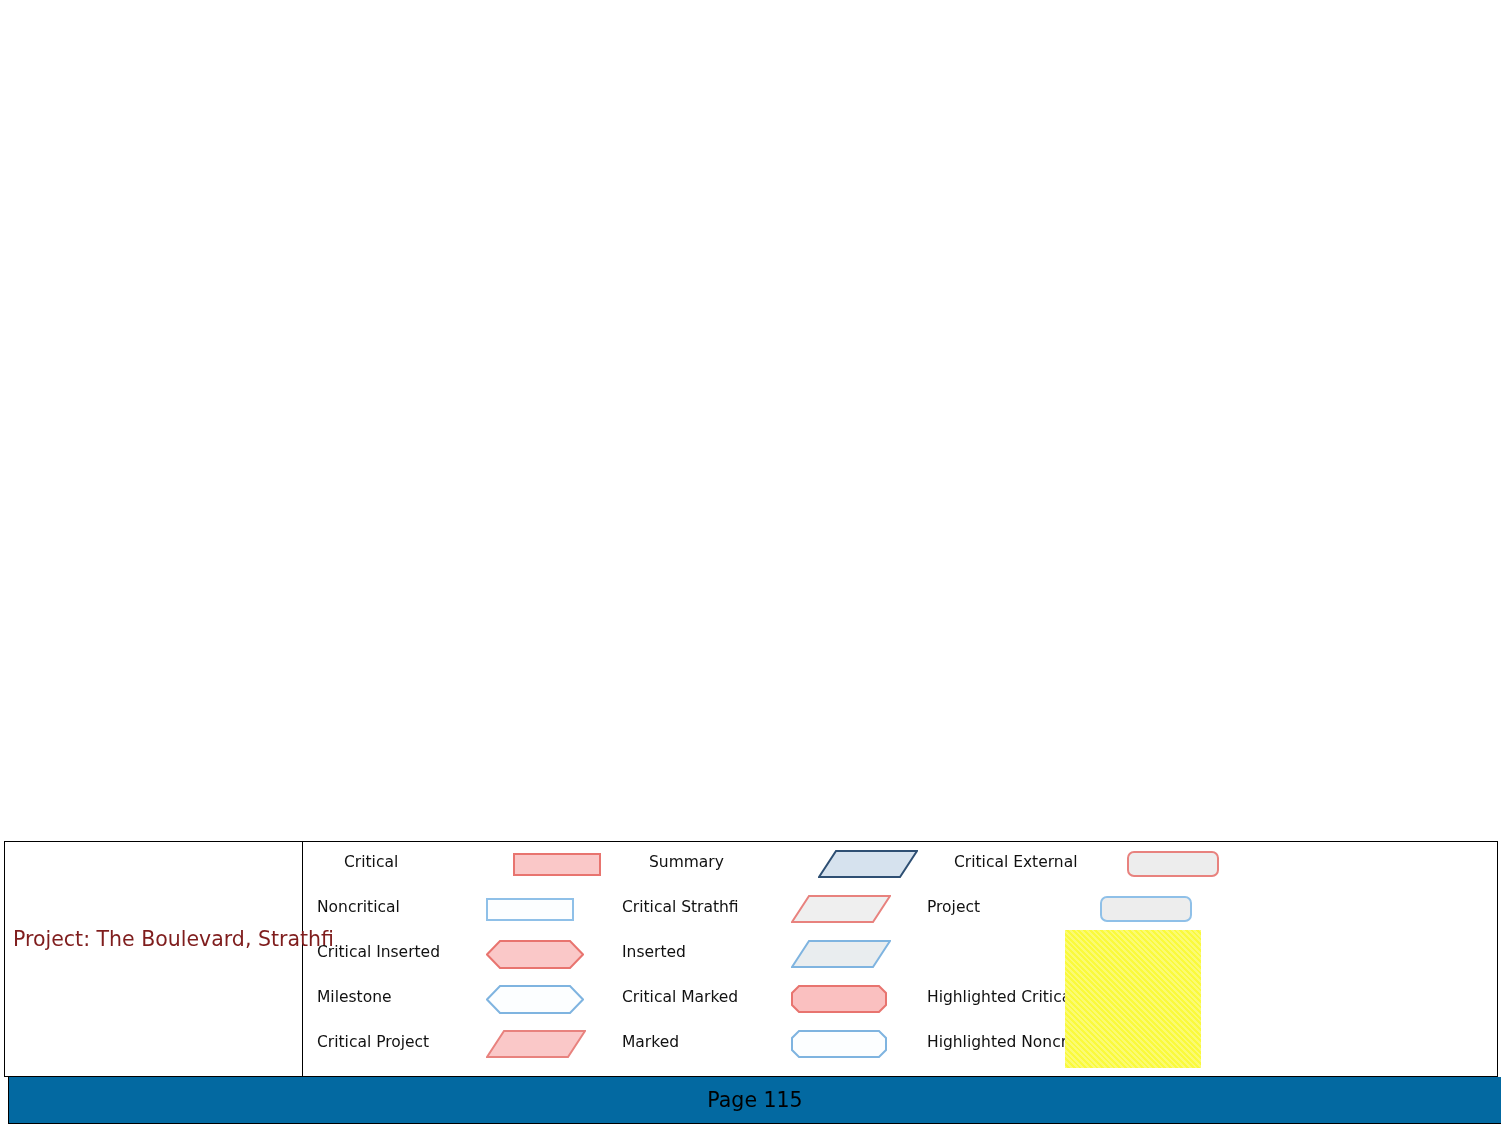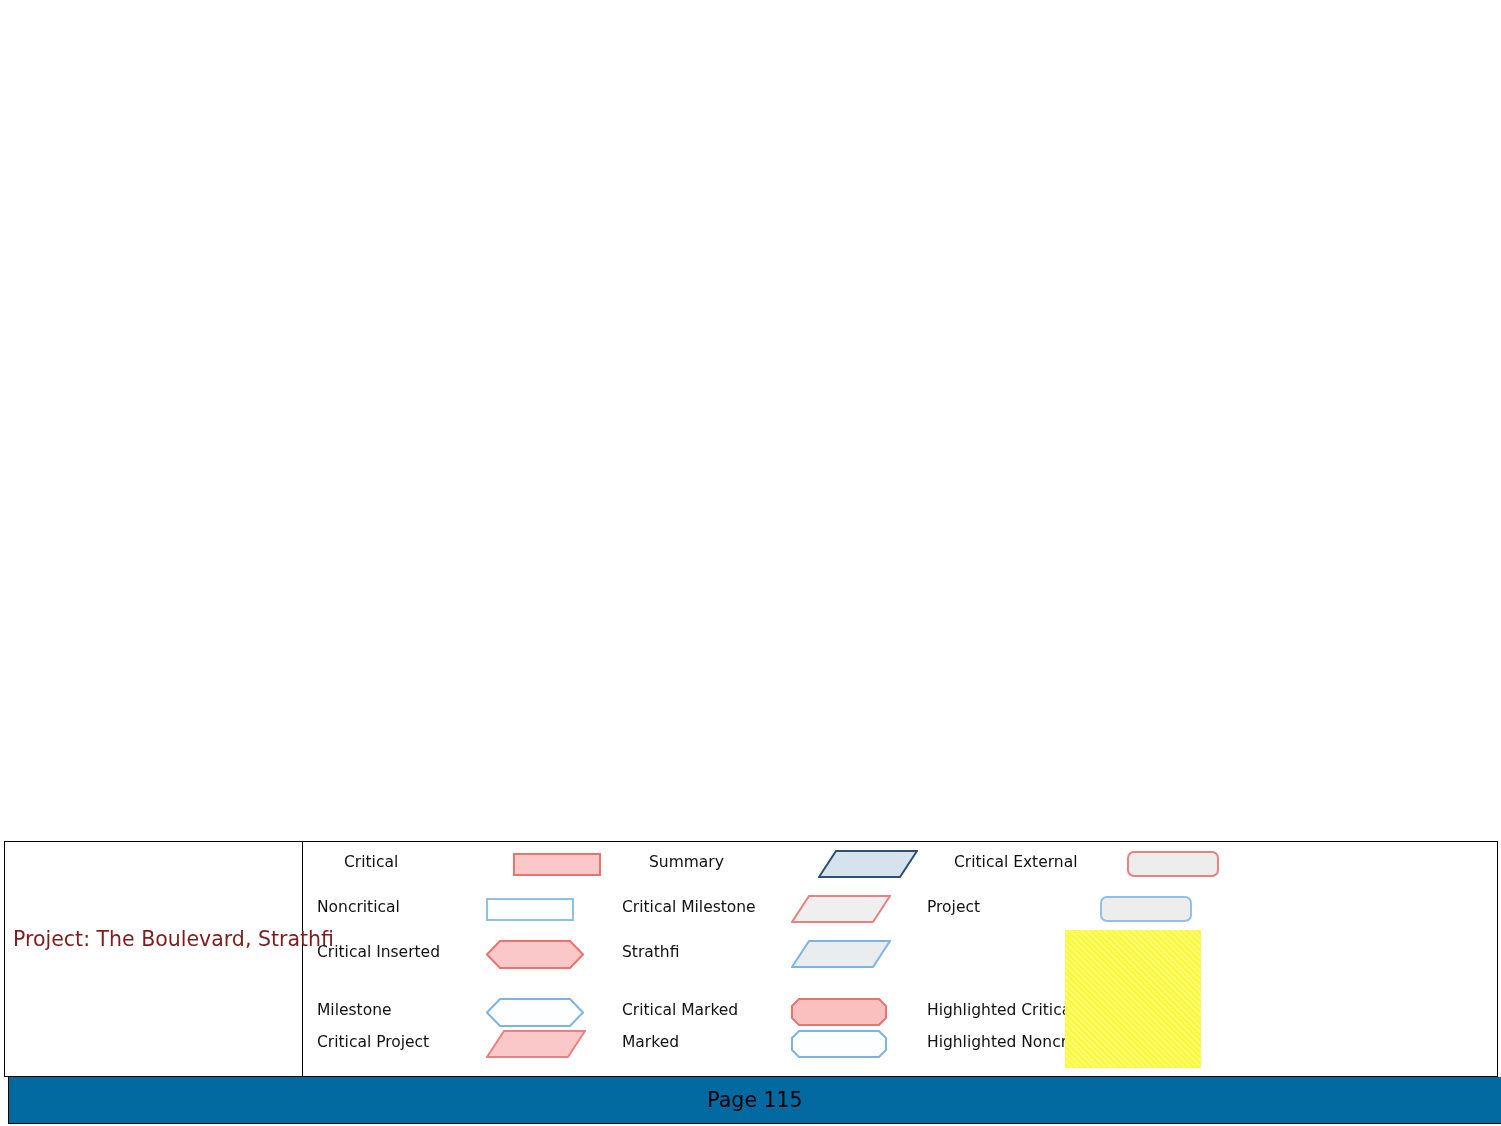--- a/index.html
+++ b/index.html
@@ -98,21 +98,21 @@
 
   .legend-row {
     position: absolute;
     left: 0;
     width: 100%;
     height: 45px;
   }
   .legend-row.r0 { top: 0px; margin-left: 27px; }
   .legend-row.r1 { top: 45px; text-decoration: underline; }
   .legend-row.r2 { top: 90px; }
-  .legend-row.r3 { top: 148px; padding-left: 17px; }
+  .legend-row.r3 { top: 135px; padding-left: 17px; }
   .legend-row.r4 { top: 180px; }
 
   .legend-label {
     position: absolute;
     left: 13px;
     top: 10px;
     font-size: 15.5px;
     line-height: 20px;
     color: #111111;
     white-space: nowrap;
@@ -314,32 +314,32 @@
           <span class="swatch-holder">
             <span class="sw para">
               <svg width="100" height="30" viewBox="0 0 100 30">
                 <polygon points="18,2 99,2 82,28 1,28" fill="#D6E2EE" stroke="#2E4F73" stroke-width="2"></polygon>
               </svg>
             </span>
           </span>
         </div>
 
         <div class="legend-row r1">
-          <span class="legend-label">Critical Milestone</span>
+          <span class="legend-label">Critical Strathfi</span>
           <span class="swatch-holder">
             <span class="sw para">
               <svg width="100" height="30" viewBox="0 0 100 30">
                 <polygon points="18,2 99,2 82,28 1,28" fill="#EFEFEF" stroke="#E8827E" stroke-width="2"></polygon>
               </svg>
             </span>
           </span>
         </div>
 
         <div class="legend-row r2">
-          <span class="legend-label">Strathfi</span>
+          <span class="legend-label">Inserted</span>
           <span class="swatch-holder">
             <span class="sw para">
               <svg width="100" height="30" viewBox="0 0 100 30">
                 <polygon points="18,2 99,2 82,28 1,28" fill="#E9EDEF" stroke="#7FB4E0" stroke-width="2"></polygon>
               </svg>
             </span>
           </span>
         </div>
 
         <div class="legend-row r3">

